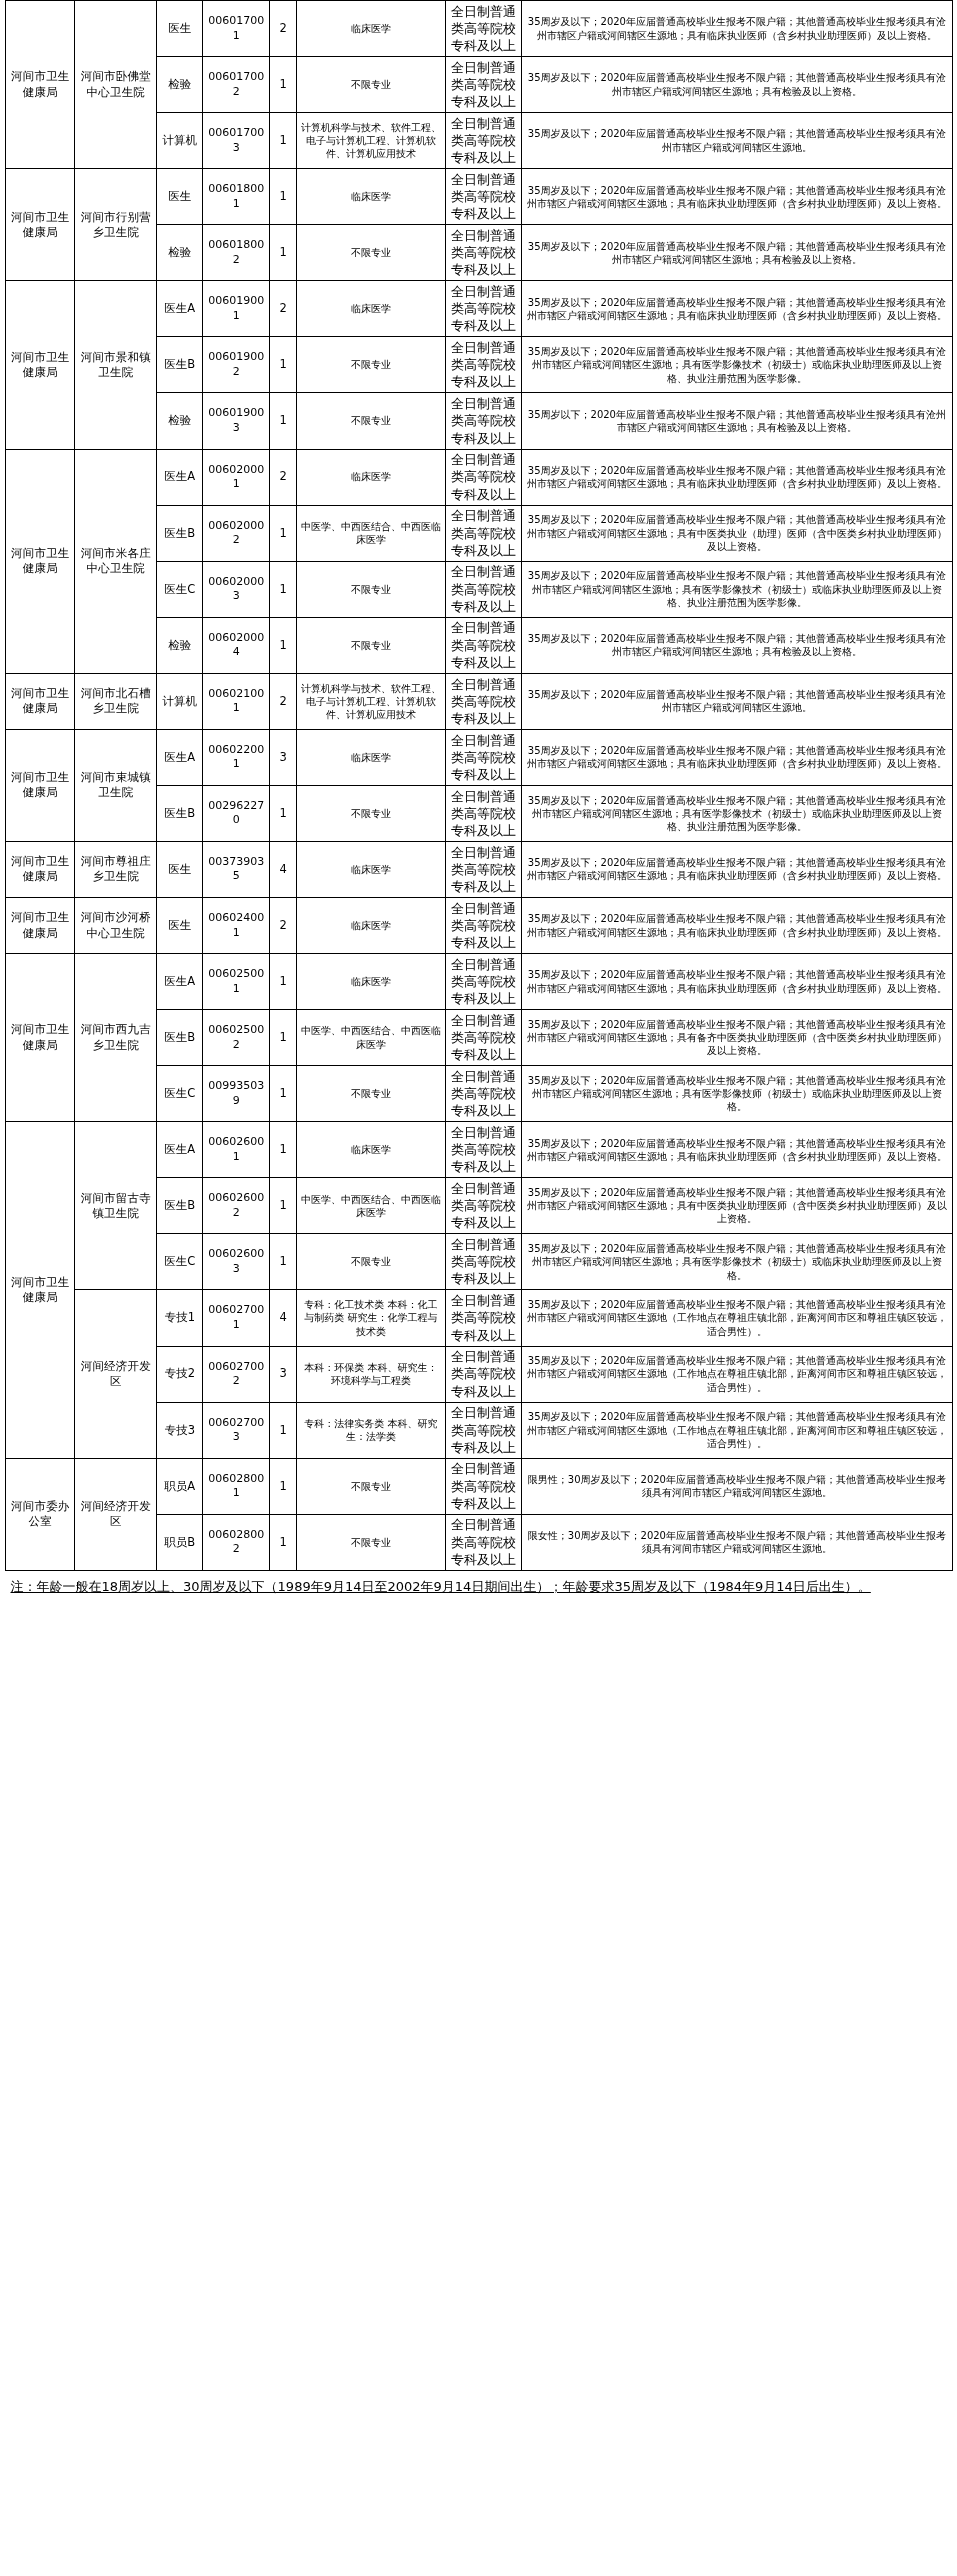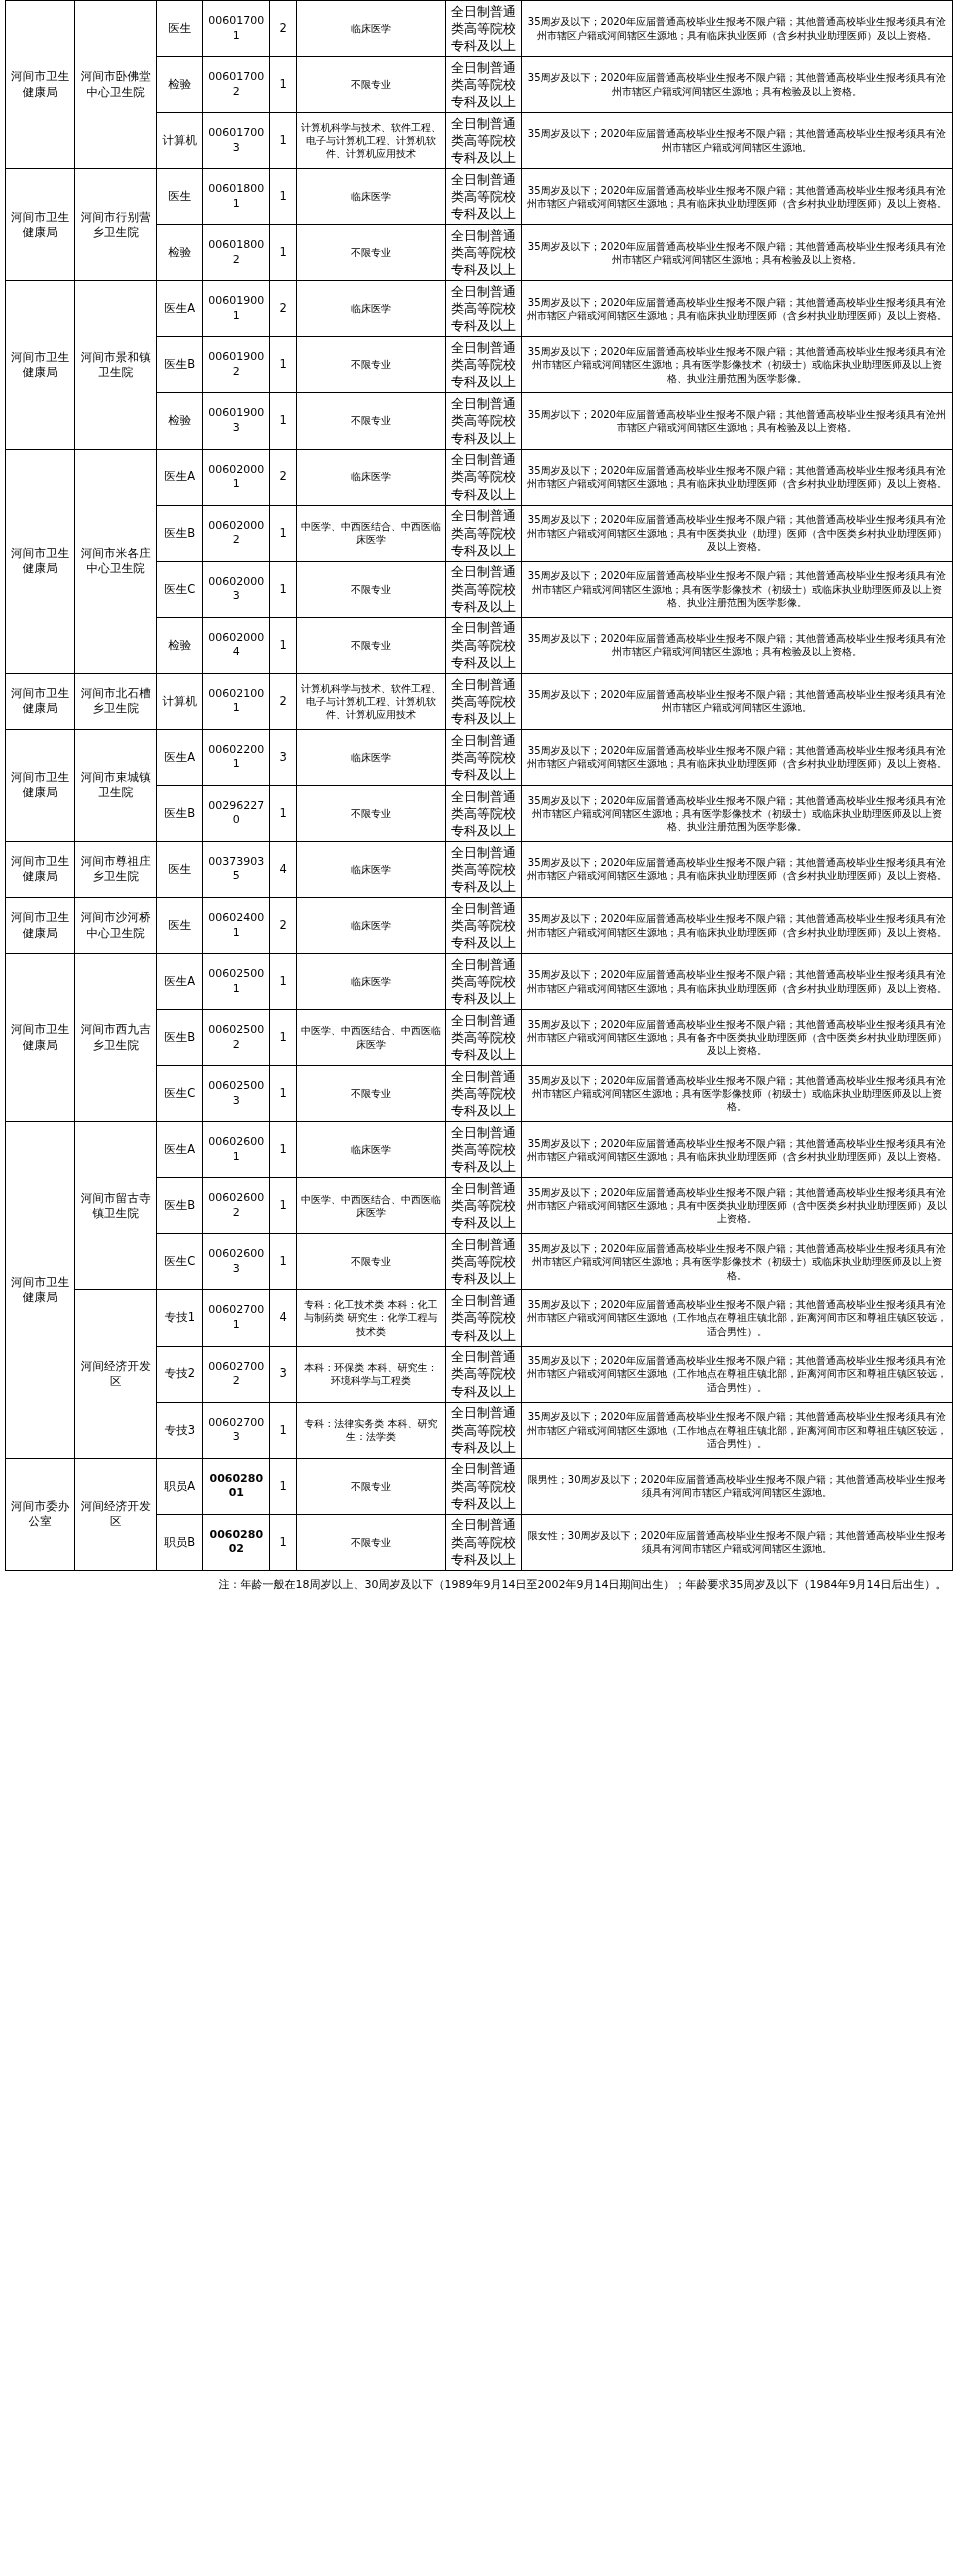--- a/index.html
+++ b/index.html
@@ -46,45 +46,46 @@
     letter-spacing: 0.2px;
   }
   td.post {
     font-size: 11.5px;
     margin-left: 8px;
   }
   td.code {
     font-size: 11px;
     font-family: "DejaVu Sans", "Liberation Sans", sans-serif;
   }
-  td.code.bold { font-weight: bold; }
+  td.code.bold { font-weight: normal; }
   td.num {
     font-size: 11.5px;
   }
   td.major {
     font-size: 10px;
     line-height: 1.35;
   }
   td.edu {
     font-size: 13px;
     line-height: 1.35;
   }
   td.other {
     font-size: 10px;
     text-align: left;
     line-height: 1.34;
     padding: 2.7px 4.4px;
   }
   .note {
     width: 936px;
     margin: 6.2px auto 0 auto;
-    font-size: 11px;
+    font-size: 13px;
     line-height: 1.5;
-    text-align: right;
+    text-align: left;
     text-indent: 0;
+    text-decoration: underline;
   }
 </style>
 </head>
 <body>
 
 <div class="page">
   <table class="jobs">
     <colgroup>
       <col class="c-org">
       <col class="c-unit">
@@ -261,21 +262,21 @@
         <tr>
           <td class="post">医生B</td>
           <td class="code">006025002</td>
           <td class="num">1</td>
           <td class="major">中医学、中西医结合、中西医临床医学</td>
           <td class="edu">全日制普通类高等院校专科及以上</td>
           <td class="other">35周岁及以下；2020年应届普通高校毕业生报考不限户籍；其他普通高校毕业生报考须具有沧州市辖区户籍或河间辖区生源地；具有备齐中医类执业助理医师（含中医类乡村执业助理医师）及以上资格。</td>
         </tr>
         <tr>
           <td class="post">医生C</td>
-          <td class="code">006025003</td>
+          <td class="code">009935039</td>
           <td class="num">1</td>
           <td class="major">不限专业</td>
           <td class="edu">全日制普通类高等院校专科及以上</td>
           <td class="other">35周岁及以下；2020年应届普通高校毕业生报考不限户籍；其他普通高校毕业生报考须具有沧州市辖区户籍或河间辖区生源地；具有医学影像技师（初级士）或临床执业助理医师及以上资格。</td>
         </tr>
         <tr>
           <td class="org" rowspan="6">河间市卫生健康局</td>
           <td class="unit" rowspan="3">河间市留古寺镇卫生院</td>
           <td class="post">医生A</td>
           <td class="code">006026001</td>

